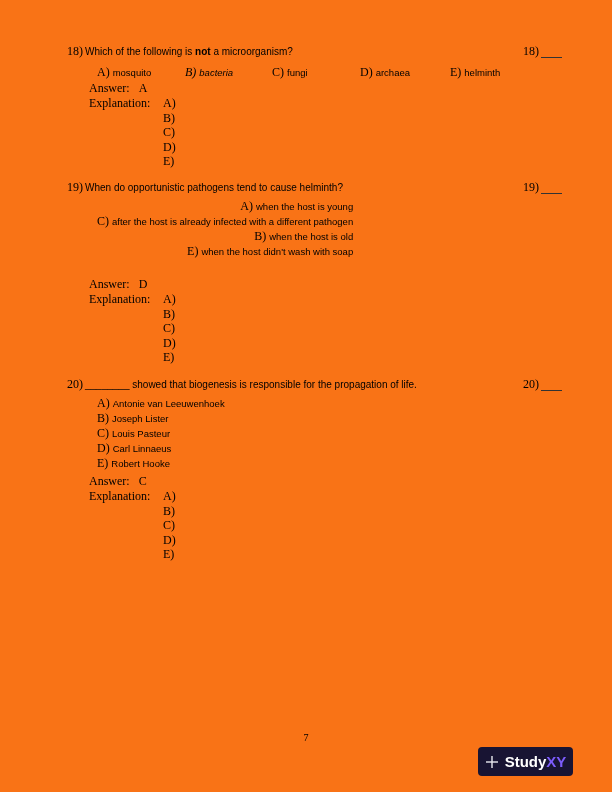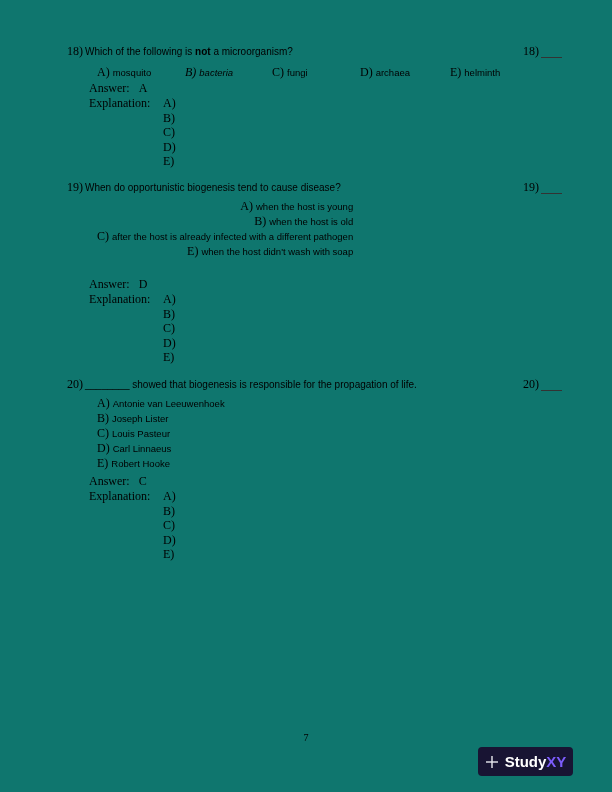--- a/index.html
+++ b/index.html
@@ -1,20 +1,20 @@
 <!DOCTYPE html>
 <html><head>
 <meta charset="utf-8">
 <style>
   * { margin:0; padding:0; box-sizing:border-box; }
   html,body { background:#ffffff; }
   .page {
     position:relative;
     width:612px; height:792px;
-    background:#0f766e;
+    background:#f97316;
     overflow:hidden;
     font-family:"Liberation Serif", serif;
     color:#000;
   }
   .serif { font-family:"Liberation Serif", serif; font-size:12px; color:#000; }
   .sans  { font-family:"Liberation Sans", sans-serif; font-size:10px; color:#000; }
   .question { position:absolute; left:67px; width:506px; }
   .q-header { position:relative; height:14px; }
   .q-num  { position:absolute; left:0; top:0; white-space:nowrap; }
   .q-text { position:absolute; left:18px; top:2px; white-space:nowrap; }
@@ -78,28 +78,28 @@
       <span class="expl-item">B)</span>
       <span class="expl-item">C)</span>
       <span class="expl-item">D)</span>
       <span class="expl-item">E)</span>
     </div>
   </div>
 
   <div class="question" style="top:180px;">
     <div class="q-header">
       <span class="q-num serif">19)</span>
-      <span class="q-text sans"><span>When do opportunistic biogenesis tend to cause disease?</span><b></b><span></span></span>
+      <span class="q-text sans"><span>When do opportunistic pathogens tend to cause helminth?</span><b></b><span></span></span>
       <span class="q-side serif">19)</span>
       <span class="q-side-line"></span>
     </div>
     <div class="stacked-options" style="top:16px;text-align:right;">
       <span class="opt"><span class="lbl">A)</span><span class="txt">when the host is young</span></span>
+      <span class="opt"><span class="lbl">C)</span><span class="txt">after the host is already infected with a different pathogen</span></span>
       <span class="opt"><span class="lbl">B)</span><span class="txt">when the host is old</span></span>
-      <span class="opt"><span class="lbl">C)</span><span class="txt">after the host is already infected with a different pathogen</span></span>
       <span class="opt"><span class="lbl">E)</span><span class="txt">when the host didn't wash with soap</span></span>
     </div>
     <div class="answer-row serif" style="top:97px;">
       <span>Answer:</span><span class="ans-val">D</span>
     </div>
     <div class="expl-label serif" style="top:112px;">Explanation:</div>
     <div class="expl-items serif" style="top:112px;">
       <span class="expl-item">A)</span>
       <span class="expl-item">B)</span>
       <span class="expl-item">C)</span>

